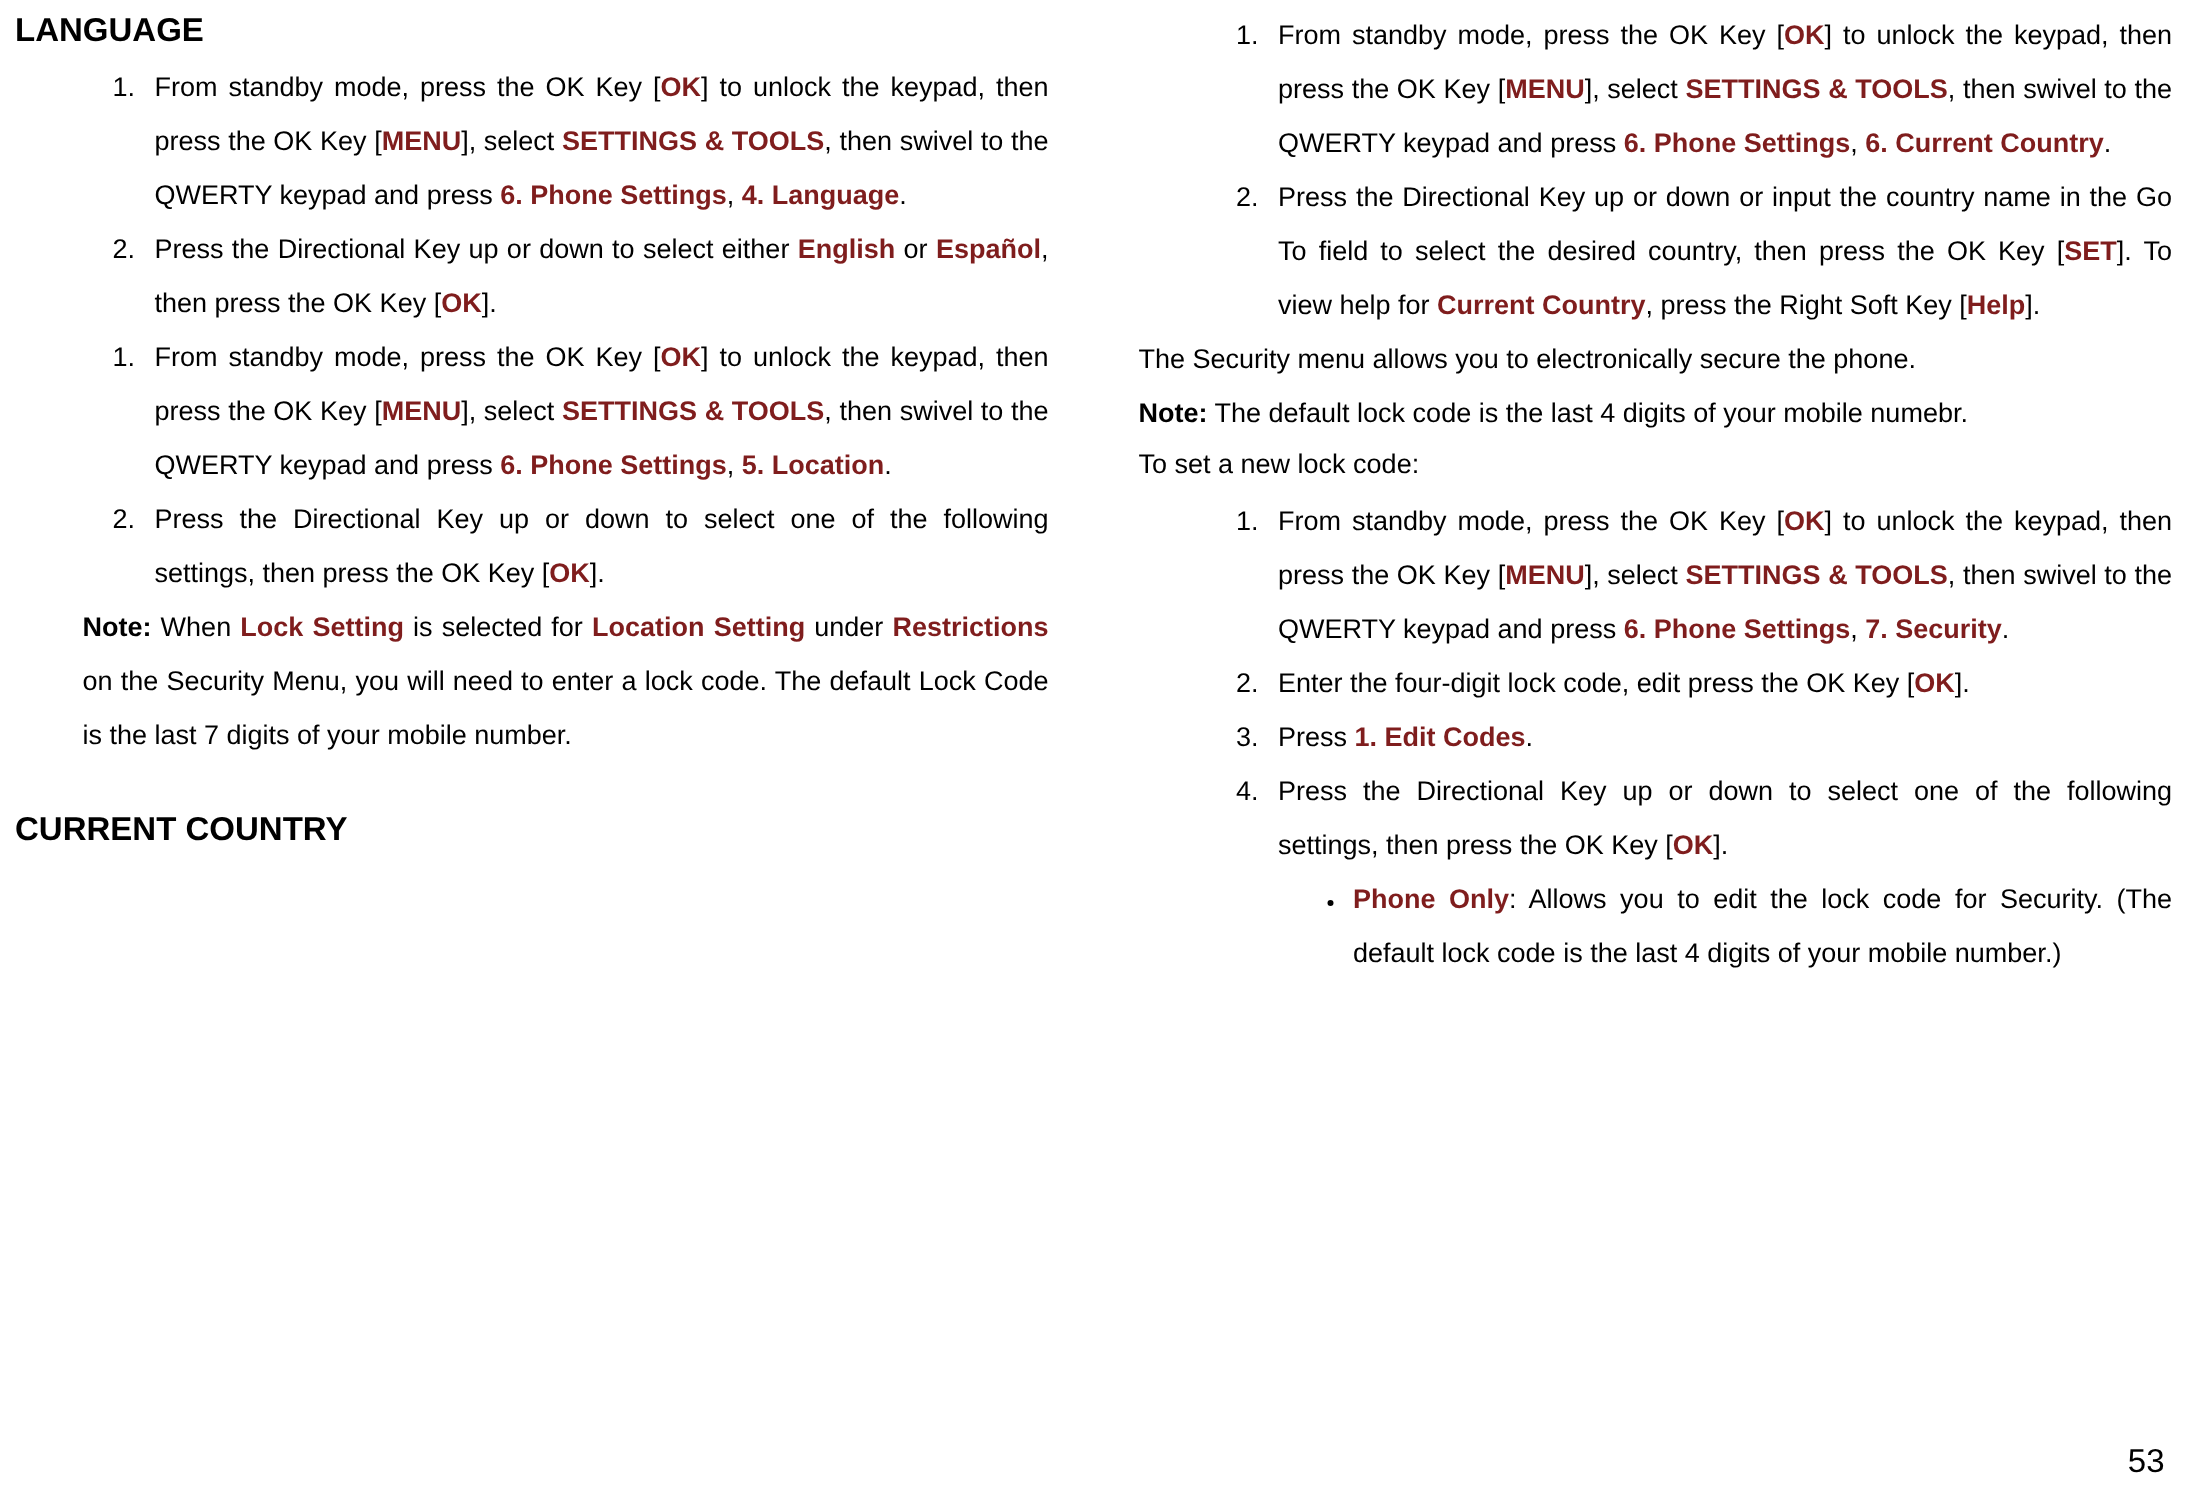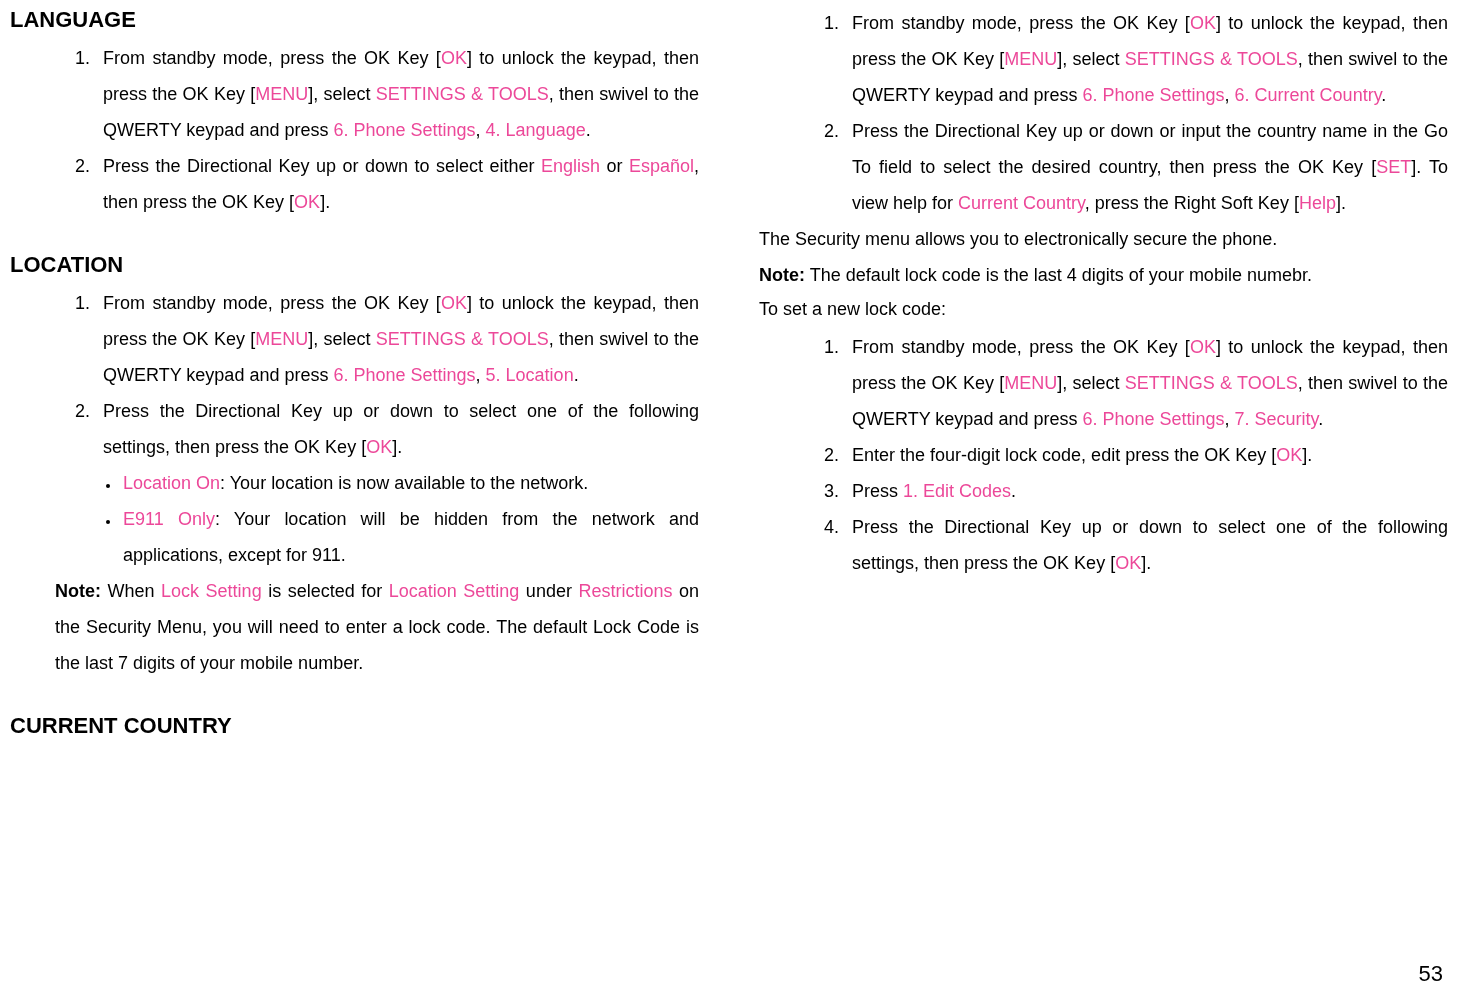--- a/index.html
+++ b/index.html
@@ -50,22 +50,22 @@
     }
     ul.bullets li {
       padding-left: 3px;
       margin-bottom: 0;
       text-align: justify;
     }
     ul.bullets li::marker {
       font-size: 12px;
     }
     .highlight {
-      color: #ec4899;
-      font-weight: normal;
+      color: #7f1d1d;
+      font-weight: bold;
     }
     .note {
       margin: 0;
       padding-left: 45px;
       text-align: justify;
     }
     .note-label {
       font-weight: bold;
     }
     .plain-note {
@@ -85,29 +85,24 @@
 <div class="page-container">
 
   <div class="column">
 
     <h2>LANGUAGE</h2>
     <ol>
       <li><span>From standby mode, press the OK Key [</span><span class="highlight">OK</span><span>] to unlock the keypad, then press the OK Key [</span><span class="highlight">MENU</span><span>], select </span><span class="highlight">SETTINGS &amp; TOOLS</span><span>, then swivel to the QWERTY keypad and press </span><span class="highlight">6. Phone Settings</span><span>, </span><span class="highlight">4. Language</span><span>.</span></li>
       <li><span>Press the Directional Key up or down to select either </span><span class="highlight">English</span><span> or </span><span class="highlight">Español</span><span>, then press the OK Key [</span><span class="highlight">OK</span><span>].</span></li>
     </ol>
 
-    <h2 class="section-gap">LOCATION</h2>
     <ol>
       <li><span>From standby mode, press the OK Key [</span><span class="highlight">OK</span><span>] to unlock the keypad, then press the OK Key [</span><span class="highlight">MENU</span><span>], select </span><span class="highlight">SETTINGS &amp; TOOLS</span><span>, then swivel to the QWERTY keypad and press </span><span class="highlight">6. Phone Settings</span><span>, </span><span class="highlight">5. Location</span><span>.</span></li>
       <li><span>Press the Directional Key up or down to select one of the following settings, then press the OK Key [</span><span class="highlight">OK</span><span>].</span></li>
     </ol>
-    <ul class="bullets">
-      <li><span class="highlight">Location On</span><span>: Your location is now available to the network.</span></li>
-      <li><span class="highlight">E911 Only</span><span>: Your location will be hidden from the network and applications, except for 911.</span></li>
-    </ul>
     <p class="note"><span class="note-label">Note:</span><span> When </span><span class="highlight">Lock Setting</span><span> is selected for </span><span class="highlight">Location Setting</span><span> under </span><span class="highlight">Restrictions</span><span> on the Security Menu, you will need to enter a lock code. The default Lock Code is the last 7 digits of your mobile number.</span></p>
 
     <h2 class="section-gap">CURRENT COUNTRY</h2>
 
   </div>
 
   <div class="column">
 
     <ol>
       <li><span>From standby mode, press the OK Key [</span><span class="highlight">OK</span><span>] to unlock the keypad, then press the OK Key [</span><span class="highlight">MENU</span><span>], select </span><span class="highlight">SETTINGS &amp; TOOLS</span><span>, then swivel to the QWERTY keypad and press </span><span class="highlight">6. Phone Settings</span><span>, </span><span class="highlight">6. Current Country</span><span>.</span></li>
@@ -117,18 +112,21 @@
     <p class="plain-note">The Security menu allows you to electronically secure the phone.</p>
     <p class="plain-note"><span class="note-label">Note:</span><span> The default lock code is the last 4 digits of your mobile numebr.</span></p>
 
     <p class="intro">To set a new lock code:</p>
     <ol>
       <li><span>From standby mode, press the OK Key [</span><span class="highlight">OK</span><span>] to unlock the keypad, then press the OK Key [</span><span class="highlight">MENU</span><span>], select </span><span class="highlight">SETTINGS &amp; TOOLS</span><span>, then swivel to the QWERTY keypad and press </span><span class="highlight">6. Phone Settings</span><span>, </span><span class="highlight">7. Security</span><span>.</span></li>
       <li><span>Enter the four-digit lock code, edit press the OK Key [</span><span class="highlight">OK</span><span>].</span></li>
       <li><span>Press </span><span class="highlight">1. Edit Codes</span><span>.</span></li>
       <li><span>Press the Directional Key up or down to select one of the following settings, then press the OK Key [</span><span class="highlight">OK</span><span>].</span></li>
     </ol>
+    <ul class="bullets" style="padding-left: 140px;">
+      <li><span class="highlight">Phone Only</span><span>: Allows you to edit the lock code for Security. (The default lock code is the last 4 digits of your mobile number.)</span></li>
+    </ul>
 
   </div>
 
 </div>
 
 <div class="page-number">53</div>
 
 </body></html>

